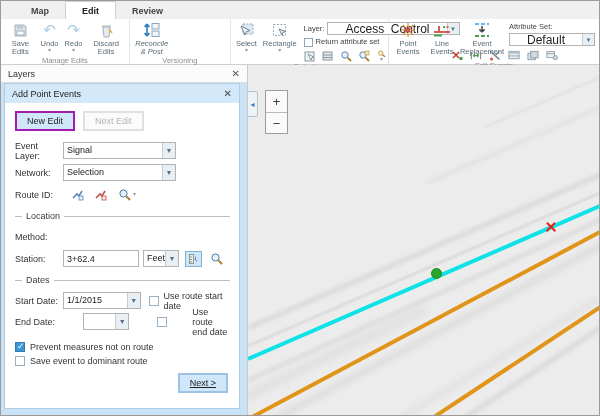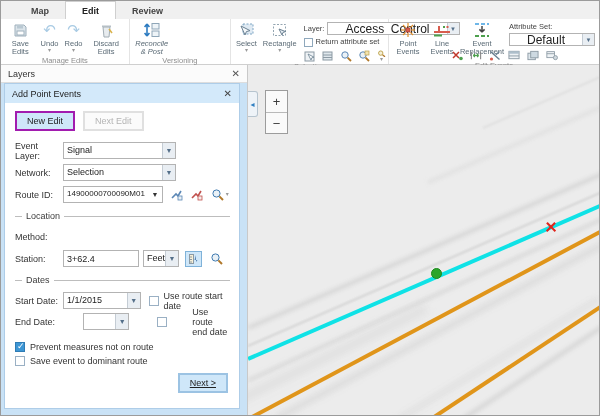--- a/index.html
+++ b/index.html
@@ -342,24 +342,20 @@
             <div class="frow">
               <span class="flabel">Network:</span>
               <div class="combo">
                 <span class="val">Selection</span>
                 <span class="arrow">▼</span>
               </div>
             </div>
 
             <div class="frow">
               <span class="flabel">Route ID:</span>
-              <div class="combo" style="width:113px;">
-                <span class="val" style="font-size:8px;">14900000700090M01</span>
-                <span class="inline-caret">▼</span>
-              </div>
               <span class="ibtn">
                 <svg width="13" height="13" viewBox="0 0 13 13">
                     <path d="M2 10 l4-4 2 2 3-5" fill="none" stroke="#5b87b5" stroke-width="1.6"></path>
                     <rect x="8" y="8" width="4" height="4" fill="#eaf1f6" stroke="#5b87b5" stroke-width=".8"></rect>
                   </svg>
               </span>
               <span class="ibtn">
                 <svg width="13" height="13" viewBox="0 0 13 13">
                     <path d="M2 10 l4-4 2 2 3-5" fill="none" stroke="#c0504d" stroke-width="1.6"></path>
                     <rect x="8" y="8" width="4" height="4" fill="#f7ecea" stroke="#c0504d" stroke-width=".8"></rect>

